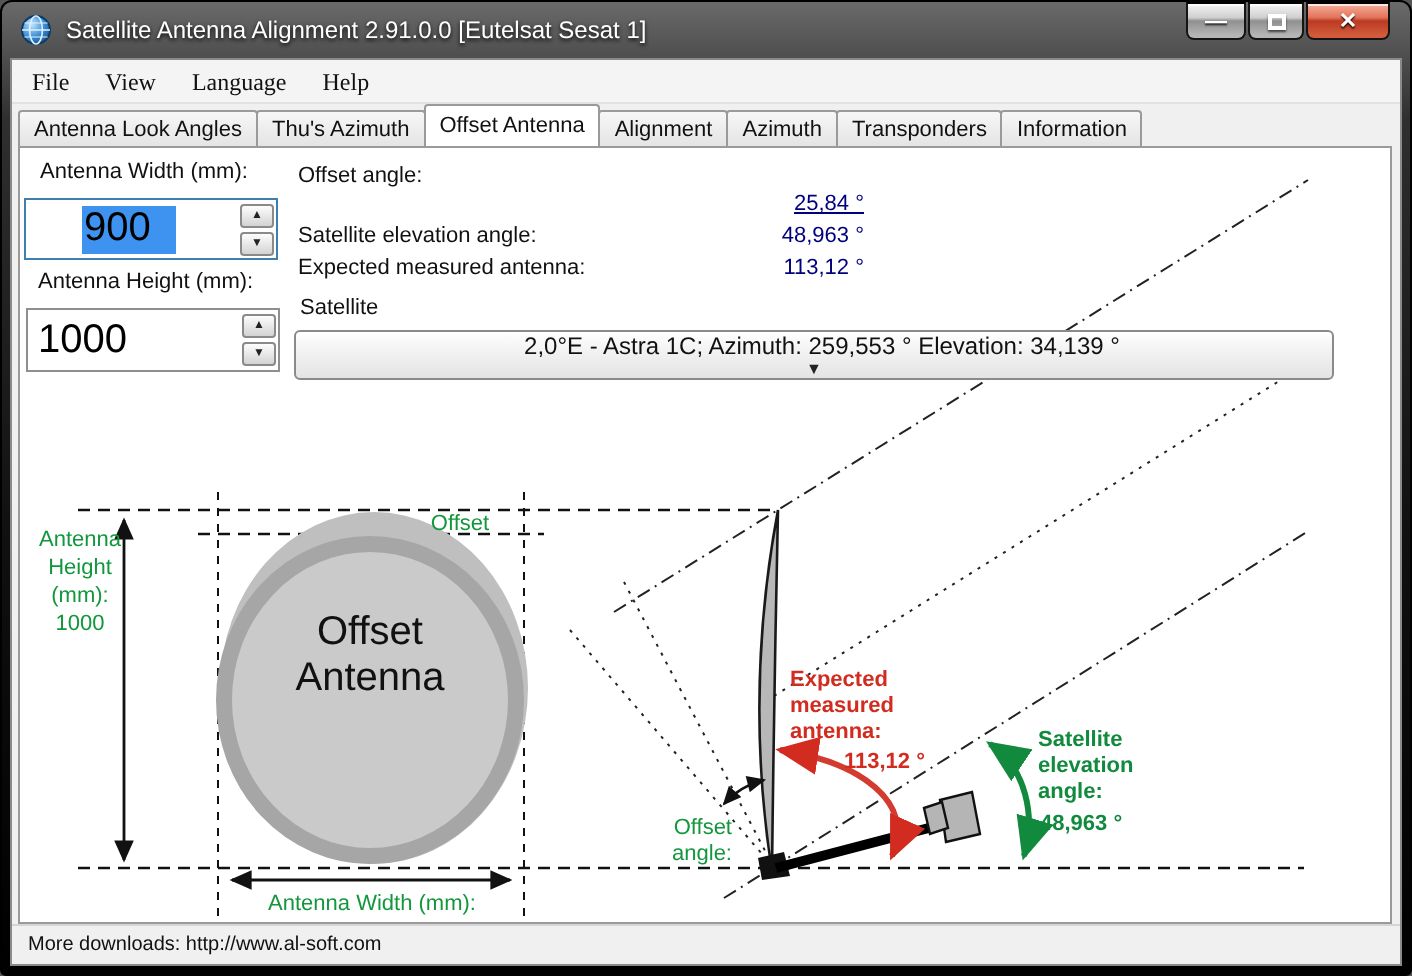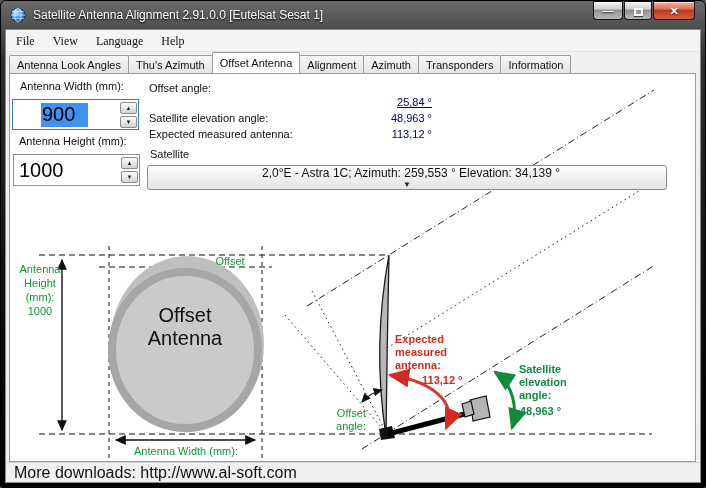--- a/index.html
+++ b/index.html
@@ -88,21 +88,21 @@
     background:linear-gradient(#fff,#f1f1f1 45%,#e4e4e4);
     box-shadow:inset 0 1px 0 #fff; font-size:12px; color:#111;
   }
   .combo .sel-text { flex:1; padding-left:8px; white-space:nowrap; overflow:hidden; }
   .combo .drop-arrow { width:20px; text-align:center; font-size:8px; color:#222; }
 
   
   .statusbar {
     position:absolute; left:0; right:0; bottom:0; height:20px;
     background:#f0f0f0; border-top:1px solid #d5d5d5;
-    font-size:16px; color:#111; line-height:19px; padding-left:8px;
+    font-size:10px; color:#111; line-height:19px; padding-left:8px;
   }
 
   
   svg text { font-family:"Liberation Sans",sans-serif; }
   .t-green  { fill:#12973d; font-size:11px; }
   .t-greenb { fill:#128a3e; font-size:11px; font-weight:bold; }
   .t-red    { fill:#d22b20; font-size:11px; font-weight:bold; }
   .t-black  { fill:#111; }
 </style>
 </head>

